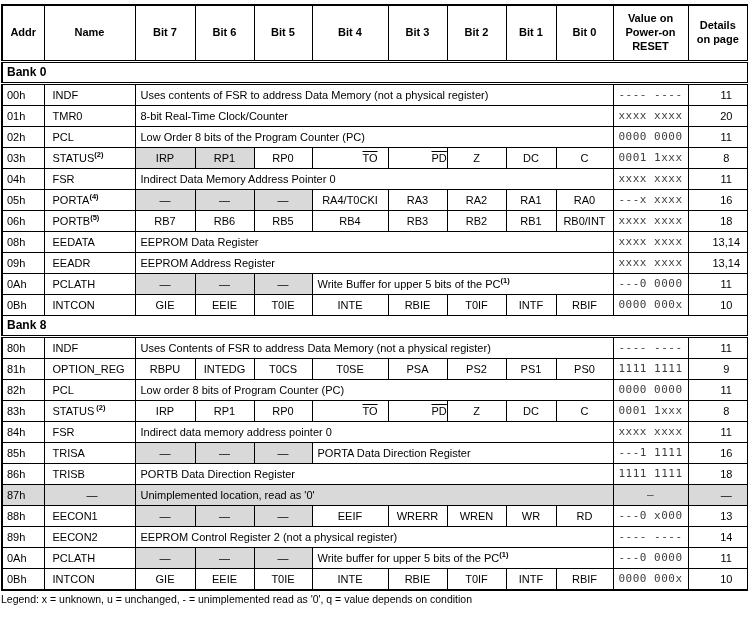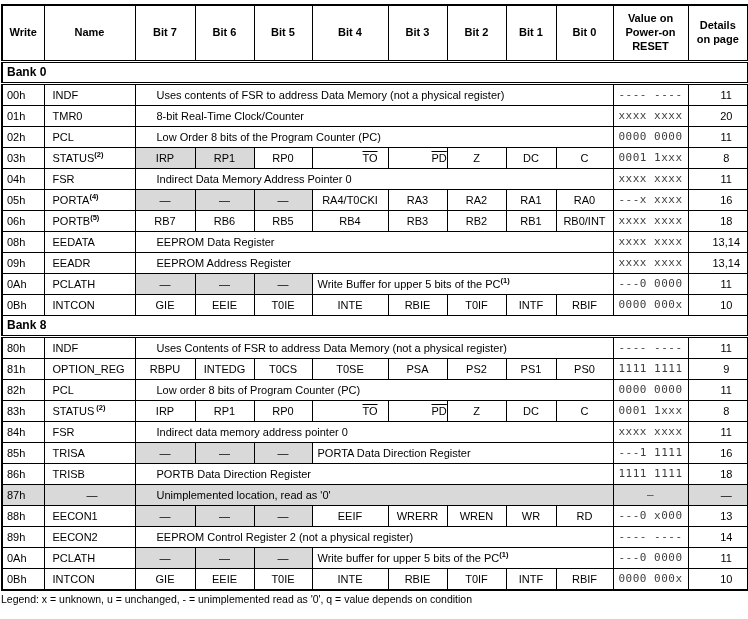--- a/index.html
+++ b/index.html
@@ -19,21 +19,21 @@
     border-bottom:3px double #000;background:#fff;vertical-align:middle;
   }
   td{font-size:11px;height:20px;padding:0 3px;vertical-align:middle;line-height:1.1;}
   .bank-cell{
     font-weight:bold;font-size:12px;text-align:left;padding:2px 4px;
     height:15px;border-bottom:3px double #000;
   }
   .addr-cell{text-align:left;padding-left:4px;}
   .name-cell{text-align:left;padding-left:8px;}
   .name-cell.center{text-align:center;}
-  .desc-cell{text-align:left;padding-left:21px;}
+  .desc-cell{text-align:left;padding-left:5px;}
   .bit-cell{text-align:center;}
   .bit-cell.left{text-align:left;padding-left:5px;}
   .value-cell{
     font-family:"DejaVu Sans Mono",monospace;color:#3d3d3d;
     text-align:center;font-size:11px;letter-spacing:0.5px;
   }
   .page-cell{text-align:center;padding-left:20px;}
   .sh{background:#d9d9d9;}
   .ov{text-decoration:overline;margin-left:40px;}
   sup{font-size:7.5px;font-weight:bold;vertical-align:super;line-height:0;}
@@ -54,21 +54,21 @@
       <col style="width: 76px;">
       <col style="width: 59px;">
       <col style="width: 59px;">
       <col style="width: 50px;">
       <col style="width: 57px;">
       <col style="width: 75px;">
       <col style="width: 60px;">
     </colgroup>
   <thead>
     <tr>
-      <th>Write</th>
+      <th>Addr</th>
       <th>Name</th>
       <th>Bit 7</th>
       <th>Bit 6</th>
       <th>Bit 5</th>
       <th>Bit 4</th>
       <th>Bit 3</th>
       <th>Bit 2</th>
       <th>Bit 1</th>
       <th>Bit 0</th>
       <th>Value on

